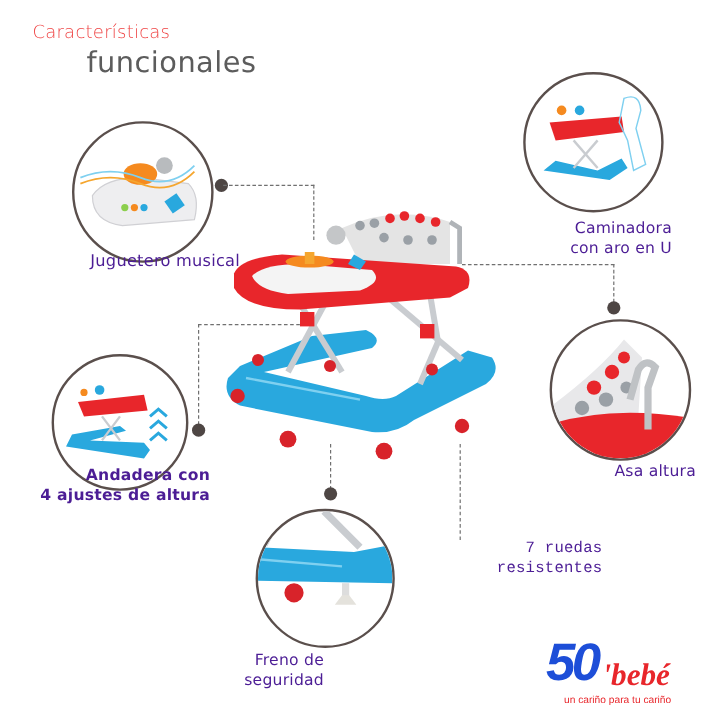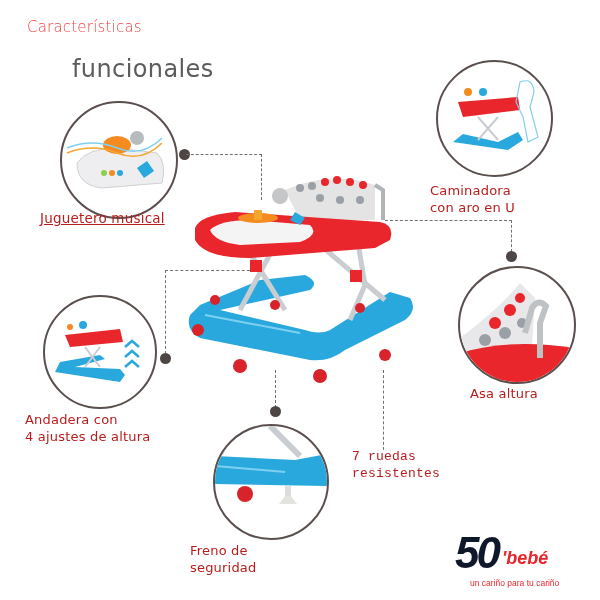--- a/index.html
+++ b/index.html
@@ -1,27 +1,27 @@
 <!DOCTYPE html>
 <html><head>
 <meta charset="utf-8">
 <style>
   html, body { margin:0; padding:0; }
   body { width:600px; height:600px; background:#ffffff; position:relative; overflow:hidden;
          font-family:"DejaVu Sans", sans-serif; color:#6d6d6d; }
   .abs { position:absolute; }
   .title1 { left:27px; top:18px; font-size:15px; color:#ef4444; font-weight:300; letter-spacing:0.2px; }
-  .title2 { left:72px; top:55px; font-size:24px; color:#5c5c5c; letter-spacing:0.4px; }
+  .title2 { left:72px; top:38px; font-size:24px; color:#5c5c5c; letter-spacing:0.4px; }
   .circle { position:absolute; border:2px solid #5a4f4c; border-radius:50%; background:#fff; overflow:hidden; box-sizing:border-box; }
-  .label { position:absolute; font-size:13px; color:#b91c1c; text-align:left; line-height:17px; letter-spacing:0.2px; }
+  .label { position:absolute; font-size:13px; color:#4c1d95; text-align:right; line-height:17px; letter-spacing:0.2px; }
   .dot { position:absolute; width:11px; height:11px; border-radius:50%; background:#4e4644; }
   .hline { position:absolute; height:0; border-top:1.5px dashed #707070; }
   .vline { position:absolute; width:0; border-left:1.5px dashed #707070; }
-  .logo-num { position:absolute; left:455px; top:528px; font-size:44px; font-weight:bold; color:#0f172a; font-family:"Liberation Sans", sans-serif; letter-spacing:-3px; font-style:italic; }
-  .logo-brand { position:absolute; left:502px; top:548px; font-size:18px; font-weight:bold; color:#e8262b; font-family:Liberation Sans, sans-serif; font-style:italic; }
+  .logo-num { position:absolute; left:455px; top:528px; font-size:44px; font-weight:bold; color:#1d4ed8; font-family:"Liberation Sans", sans-serif; letter-spacing:-3px; font-style:italic; }
+  .logo-brand { position:absolute; left:502px; top:548px; font-size:26px; font-weight:bold; color:#e8262b; font-family:Liberation Serif, serif; font-style:italic; }
   .logo-tag { position:absolute; left:470px; top:578px; font-size:8.5px; color:#e8262b; font-family:"Liberation Sans", sans-serif; }
 </style>
 </head>
 <body>
 
 <div class="abs title1">Características</div>
 <div class="abs title2">funcionales</div>
 
 <div>
   <div class="dot" style="left:179px;top:149px;"></div>
@@ -97,21 +97,21 @@
     <ellipse cx="55" cy="42" rx="14" ry="9" fill="#f58a1f"></ellipse>
     <path d="M75,65 L85,58 L92,68 L82,75 Z" fill="#29a8de"></path>
     <circle cx="42" cy="70" r="3" fill="#8ccf4d"></circle>
       <circle cx="50" cy="70" r="3" fill="#f58a1f"></circle>
       <circle cx="58" cy="70" r="3" fill="#29a8de"></circle>
     <path d="M5,45 Q30,35 55,45 T100,35" stroke="#7fd0f0" stroke-width="1.5" fill="none"></path>
     <path d="M5,50 Q30,40 55,50 T100,40" stroke="#f5a62f" stroke-width="1.5" fill="none"></path>
     <circle cx="75" cy="35" r="7" fill="#b8bbbe"></circle>
   </svg>
 </div>
-<div class="label" style="left:40px;top:210px;width:160px;font-size:13.5px;text-decoration:underline;">
+<div class="label" style="left:40px;top:210px;width:160px;font-size:13.5px;">
   <span>Juguetero musical</span>
 </div>
 
 <div class="circle" style="left:436px;top:60px;width:117px;height:117px;">
   <svg width="113" height="113" viewBox="0 0 113 113">
     <path d="M15,80 L70,88 L85,78 L80,70 L60,80 L25,72 Z" fill="#29a8de"></path>
     <path d="M20,40 L80,35 L82,48 L25,55 Z" fill="#e8262b"></path>
     <line x1="40" y1="55" x2="60" y2="78" stroke="#c9ccd0" stroke-width="2"></line>
     <line x1="60" y1="55" x2="40" y2="78" stroke="#c9ccd0" stroke-width="2"></line>
     <circle cx="30" cy="30" r="4" fill="#f58a1f"></circle>
@@ -151,21 +151,21 @@
     <path d="M20,38 L75,32 L78,45 L25,50 Z" fill="#e8262b"></path>
     <line x1="40" y1="50" x2="55" y2="70" stroke="#c9ccd0" stroke-width="2"></line>
     <line x1="55" y1="50" x2="40" y2="70" stroke="#c9ccd0" stroke-width="2"></line>
     <circle cx="25" cy="30" r="3" fill="#f58a1f"></circle>
       <circle cx="38" cy="28" r="4" fill="#29a8de"></circle>
     <path d="M80,50 L87,44 L94,50" stroke="#29a8de" stroke-width="2.5" fill="none"></path>
     <path d="M80,60 L87,54 L94,60" stroke="#29a8de" stroke-width="2.5" fill="none"></path>
     <path d="M80,70 L87,64 L94,70" stroke="#29a8de" stroke-width="2.5" fill="none"></path>
   </svg>
 </div>
-<div class="label" style="left:25px;top:411px;width:150px;">
+<div class="label" style="left:25px;top:388px;width:150px;font-weight:bold;">
   <div>Andadera con</div>
   <div>4 ajustes de altura</div>
 </div>
 
 <div class="circle" style="left:213px;top:424px;width:116px;height:116px;">
   <svg width="112" height="112" viewBox="0 0 112 112">
     <line x1="20" y1="0" x2="5" y2="28" stroke="#c9ccd0" stroke-width="6"></line>
     <line x1="55" y1="0" x2="85" y2="30" stroke="#c9ccd0" stroke-width="6"></line>
     <path d="M0,30 L80,34 L112,28 L112,60 L0,58 Z" fill="#29a8de"></path>
     <path d="M0,40 L70,46" stroke="#7fd0f0" stroke-width="2"></path>

